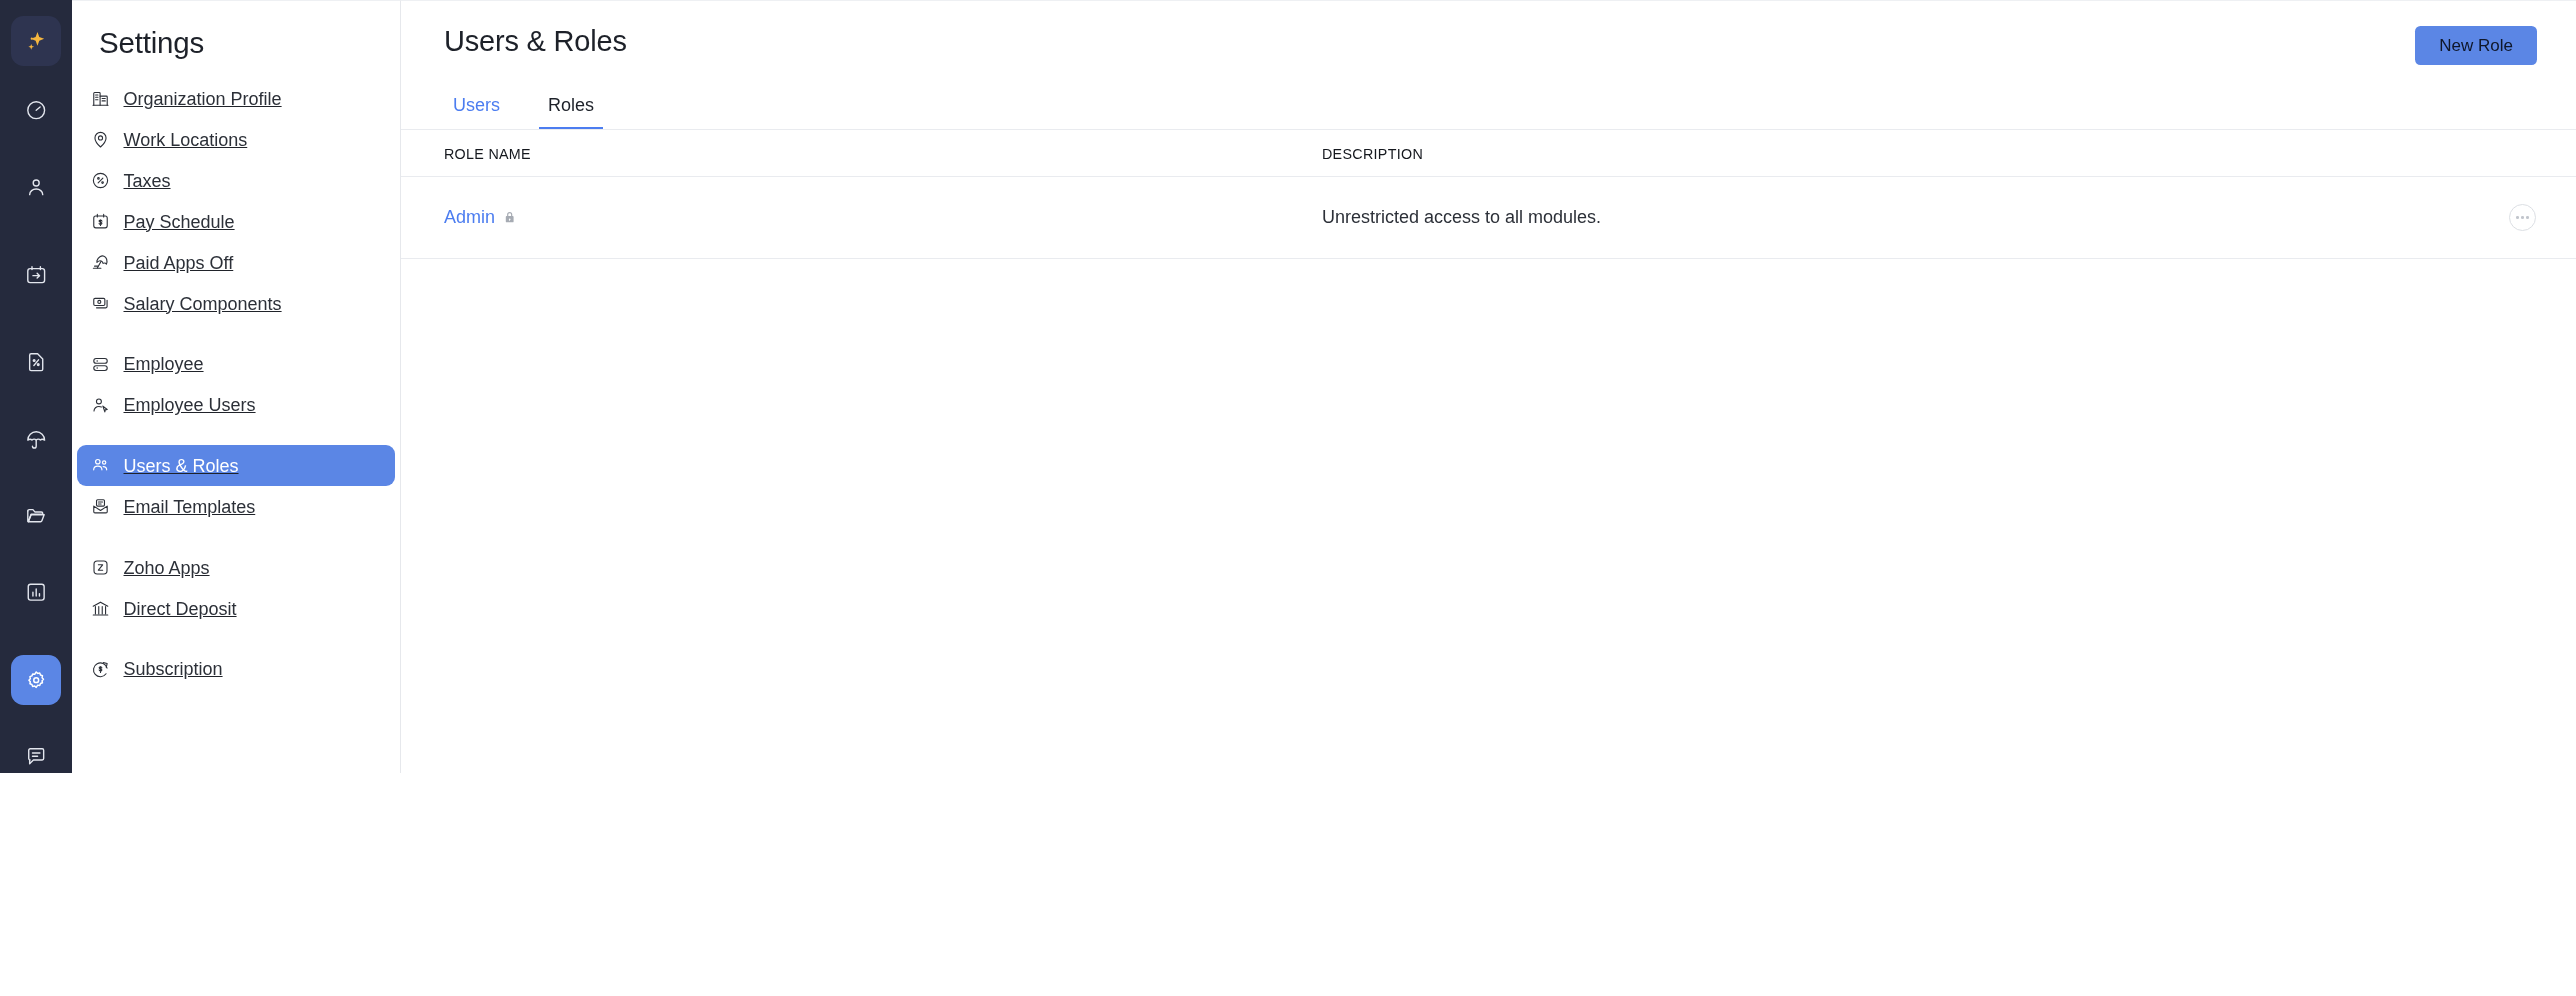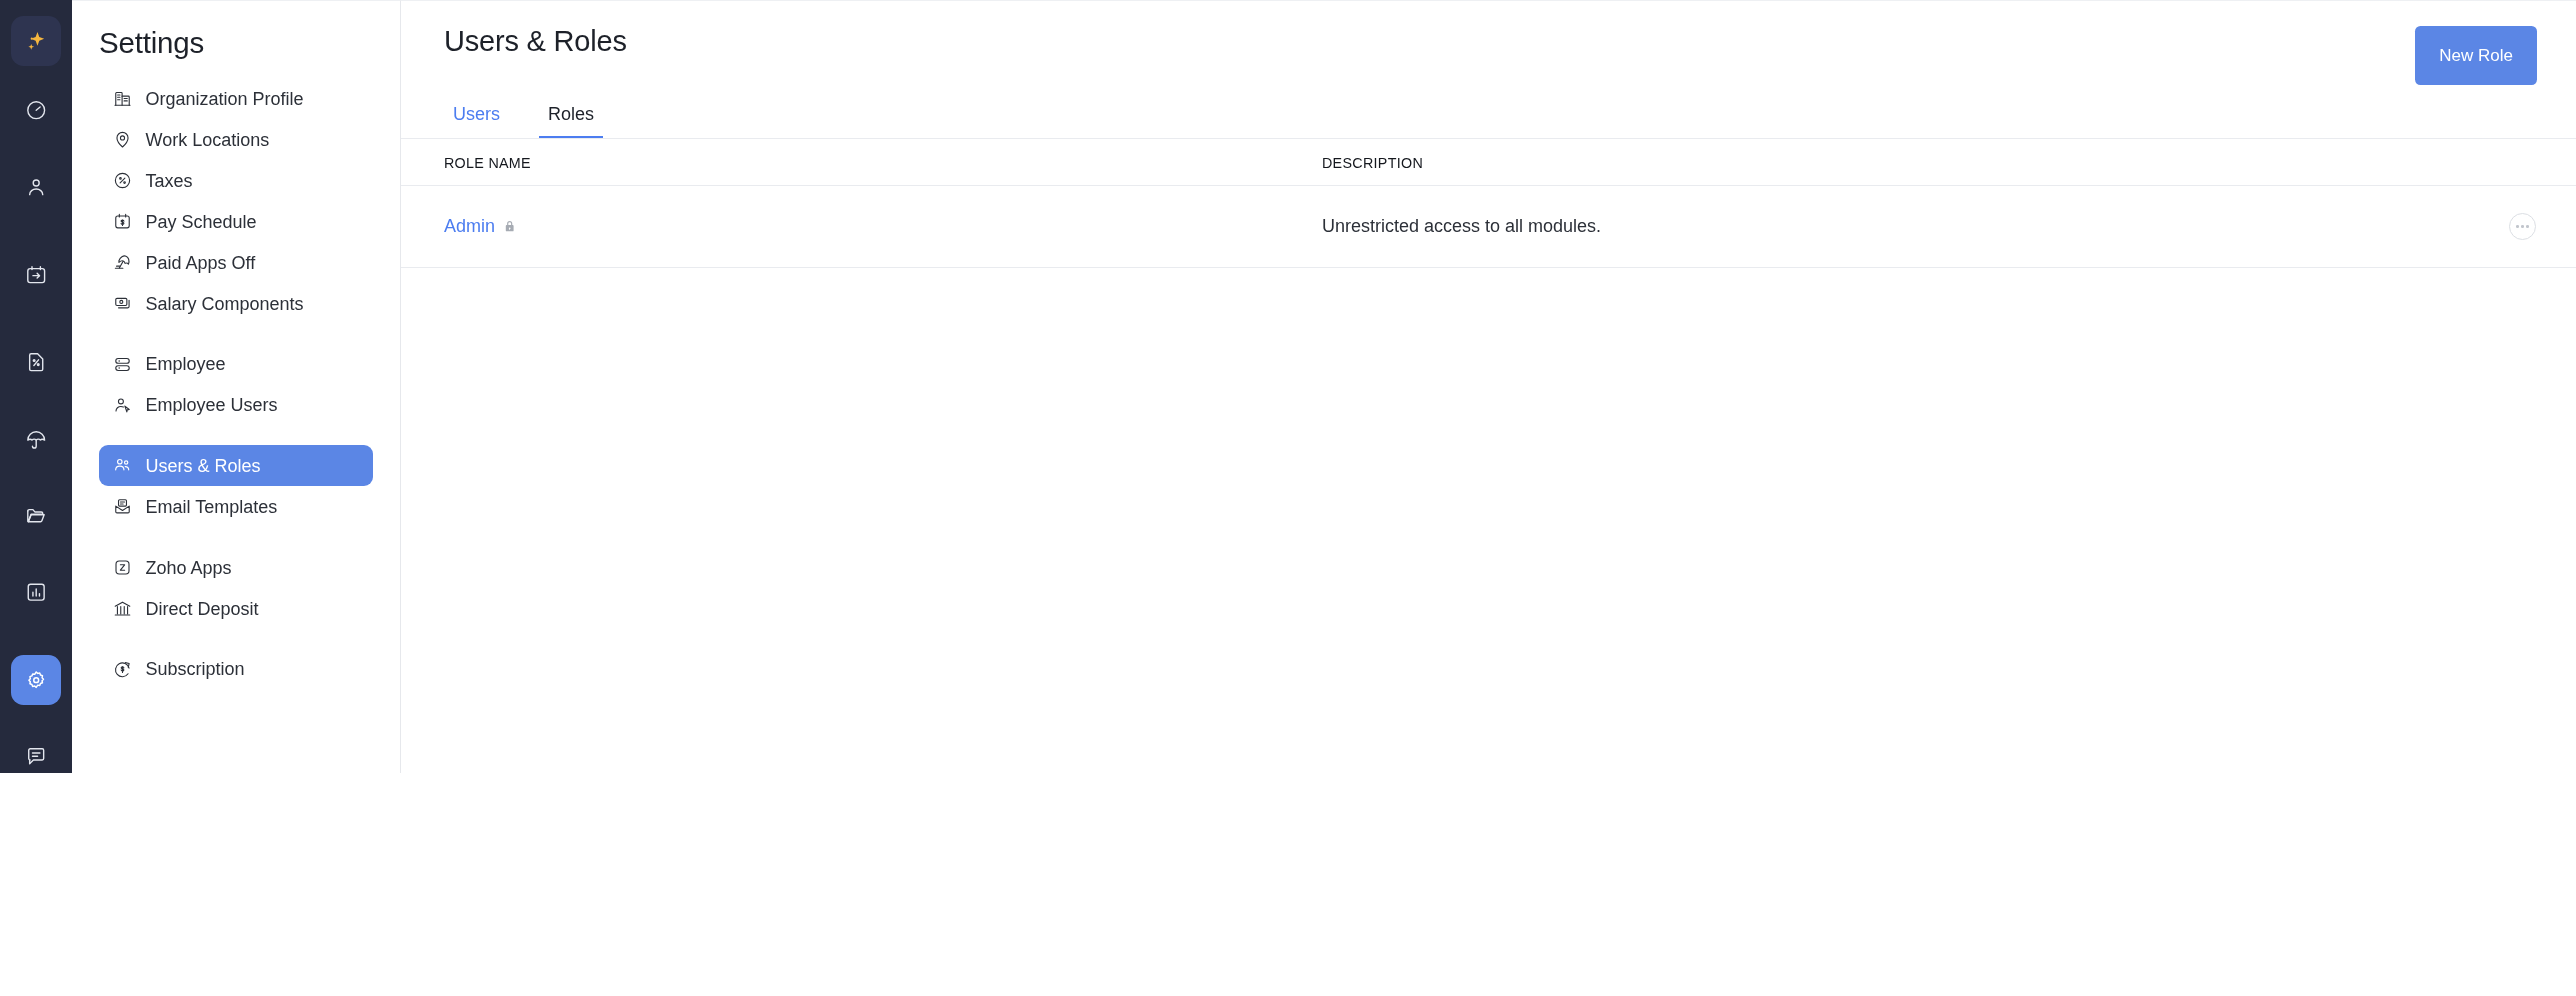--- a/index.html
+++ b/index.html
@@ -70,21 +70,21 @@
   }
 
   .settings-title {
     font-size: 29.5px;
     font-weight: 400;
     color: #1d2129;
     letter-spacing: -0.2px;
     padding: 0 0 18px 27px;
   }
 
-  .nav-group { padding: 0 27px; }
+  .nav-group { padding: 0 5px; text-decoration: underline; }
   .nav-group + .nav-group { margin-top: 19.7px; }
 
   .nav-item {
     display: flex;
     align-items: center;
     gap: 12.5px;
     height: 41px;
     padding: 0 12.5px;
     border-radius: 9px;
     cursor: pointer;
@@ -127,36 +127,36 @@
   .page-title {
     font-size: 29px;
     font-weight: 400;
     color: #1d2129;
     letter-spacing: -0.2px;
     line-height: 1.1;
   }
 
   .btn-primary {
     background: #5b86e5;
-    color: #ffffff;
+    color: #0f172a;
     border: none;
     border-radius: 5.4px;
     font-family: inherit;
     font-size: 17px;
-    padding: 21px 24px;
+    padding: 11px 24px;
     cursor: pointer;
     line-height: 1;
     white-space: nowrap;
   }
 
   .tabs {
     display: flex;
     gap: 0;
     padding: 0 0 0 43px;
-    margin-top: 15px;
+    margin-top: 26px;
     border-bottom: 0.9px solid #e9ebef;
   }
   .tab {
     font-size: 18px;
     padding: 5.4px 9px 12.5px 9px;
     margin-right: 30px;
     cursor: pointer;
     color: #4c7df0;
     border-bottom: 2.7px solid transparent;
     line-height: 1;

